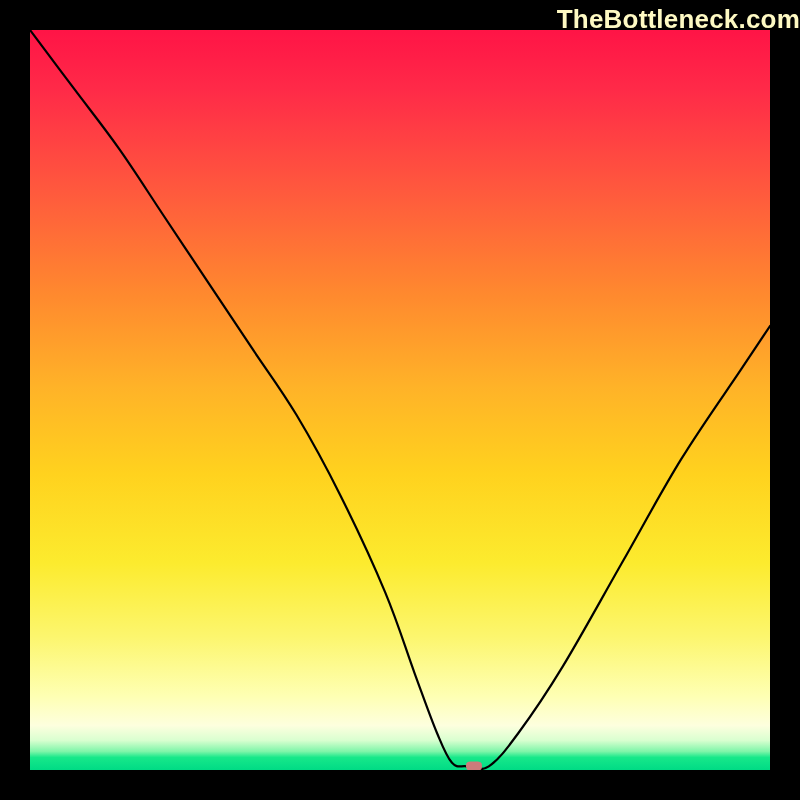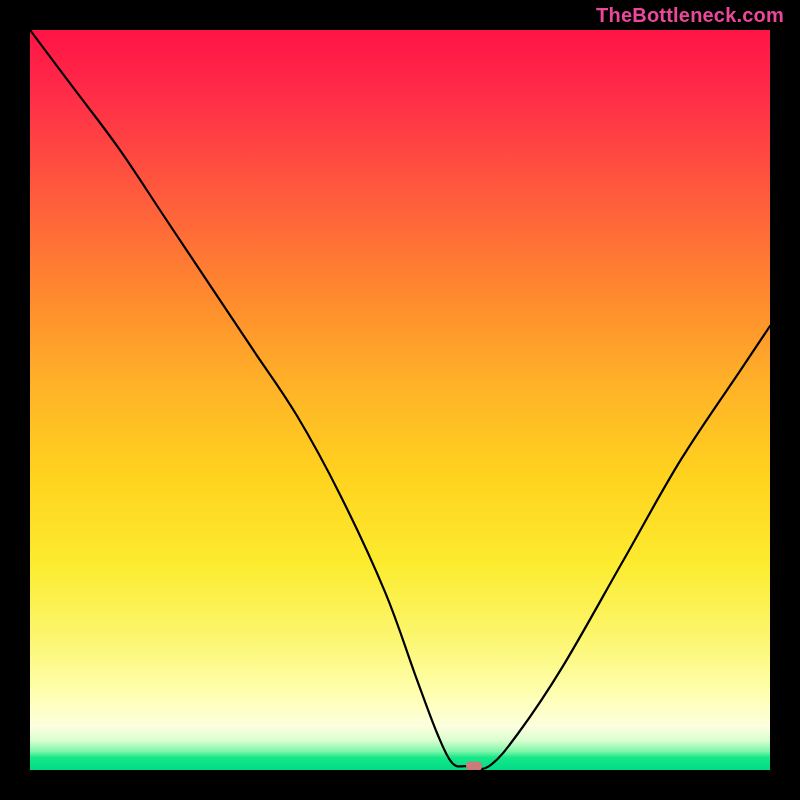--- a/index.html
+++ b/index.html
@@ -13,23 +13,23 @@
   }
   .frame {
     position: relative;
     width: 800px;
     height: 800px;
     background: #000;
   }
   .watermark {
     position: absolute;
     top: 4px;
-    right: 16px;
-    color: #ec4899;
-    font-size: 20px;
+    right: 0;
+    color: #fef9c3;
+    font-size: 26px;
     font-weight: 600;
     letter-spacing: 0.2px;
     z-index: 5;
   }
   .plot-area {
     position: absolute;
     left: 30px;
     top: 30px;
     width: 740px;
     height: 740px;

